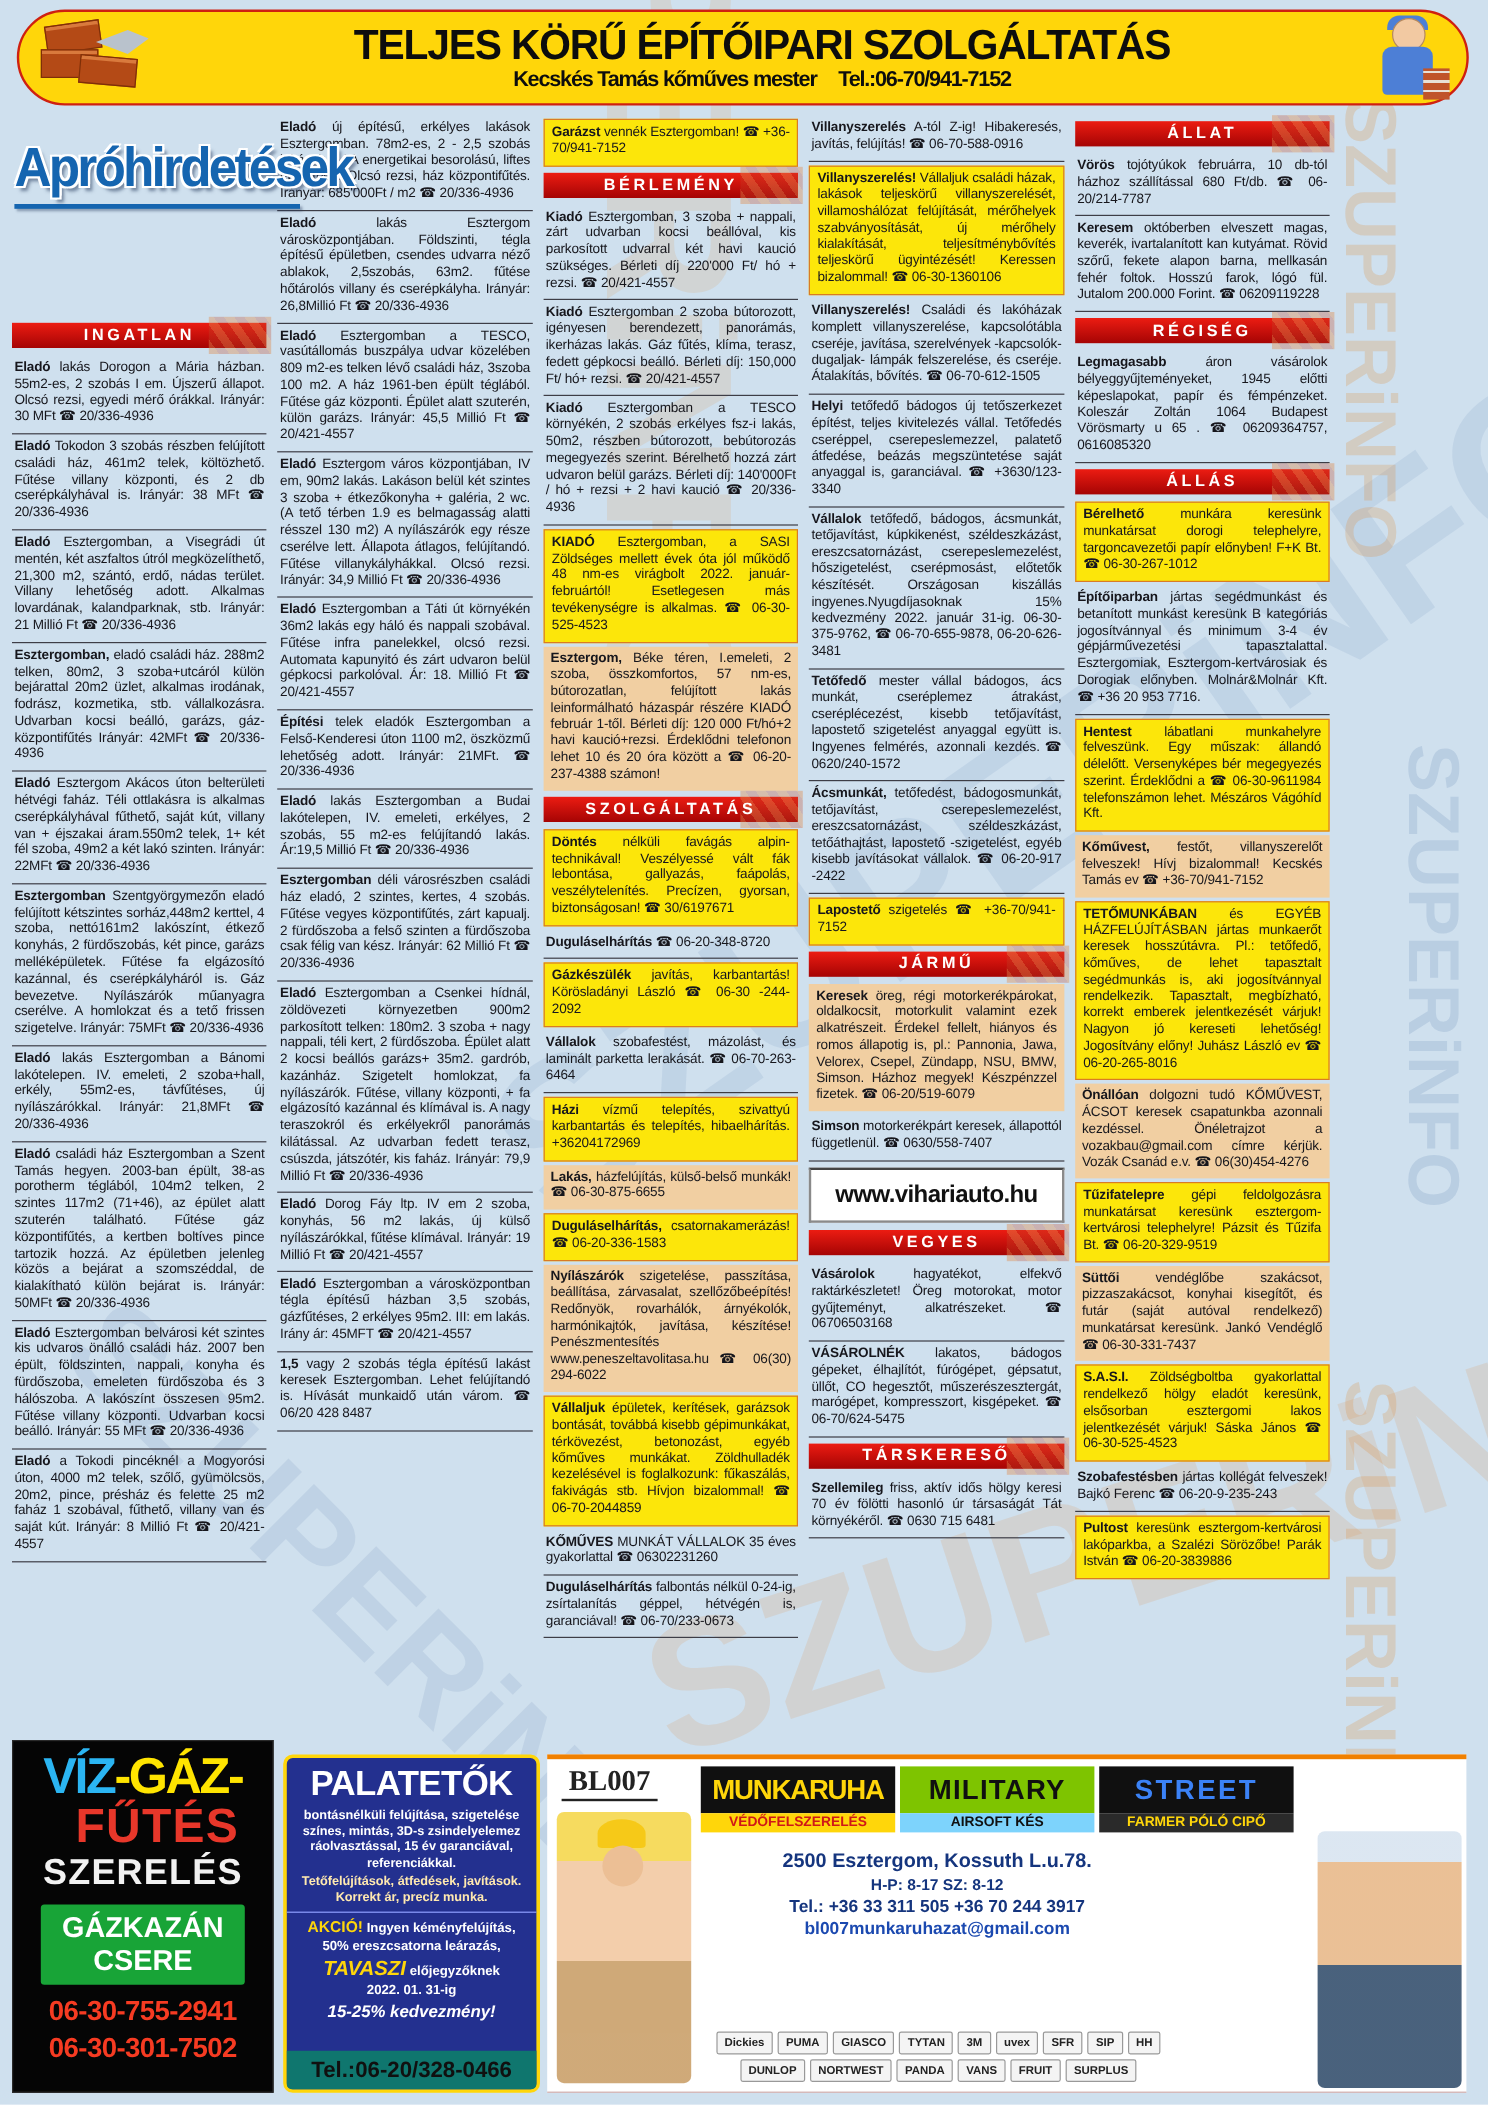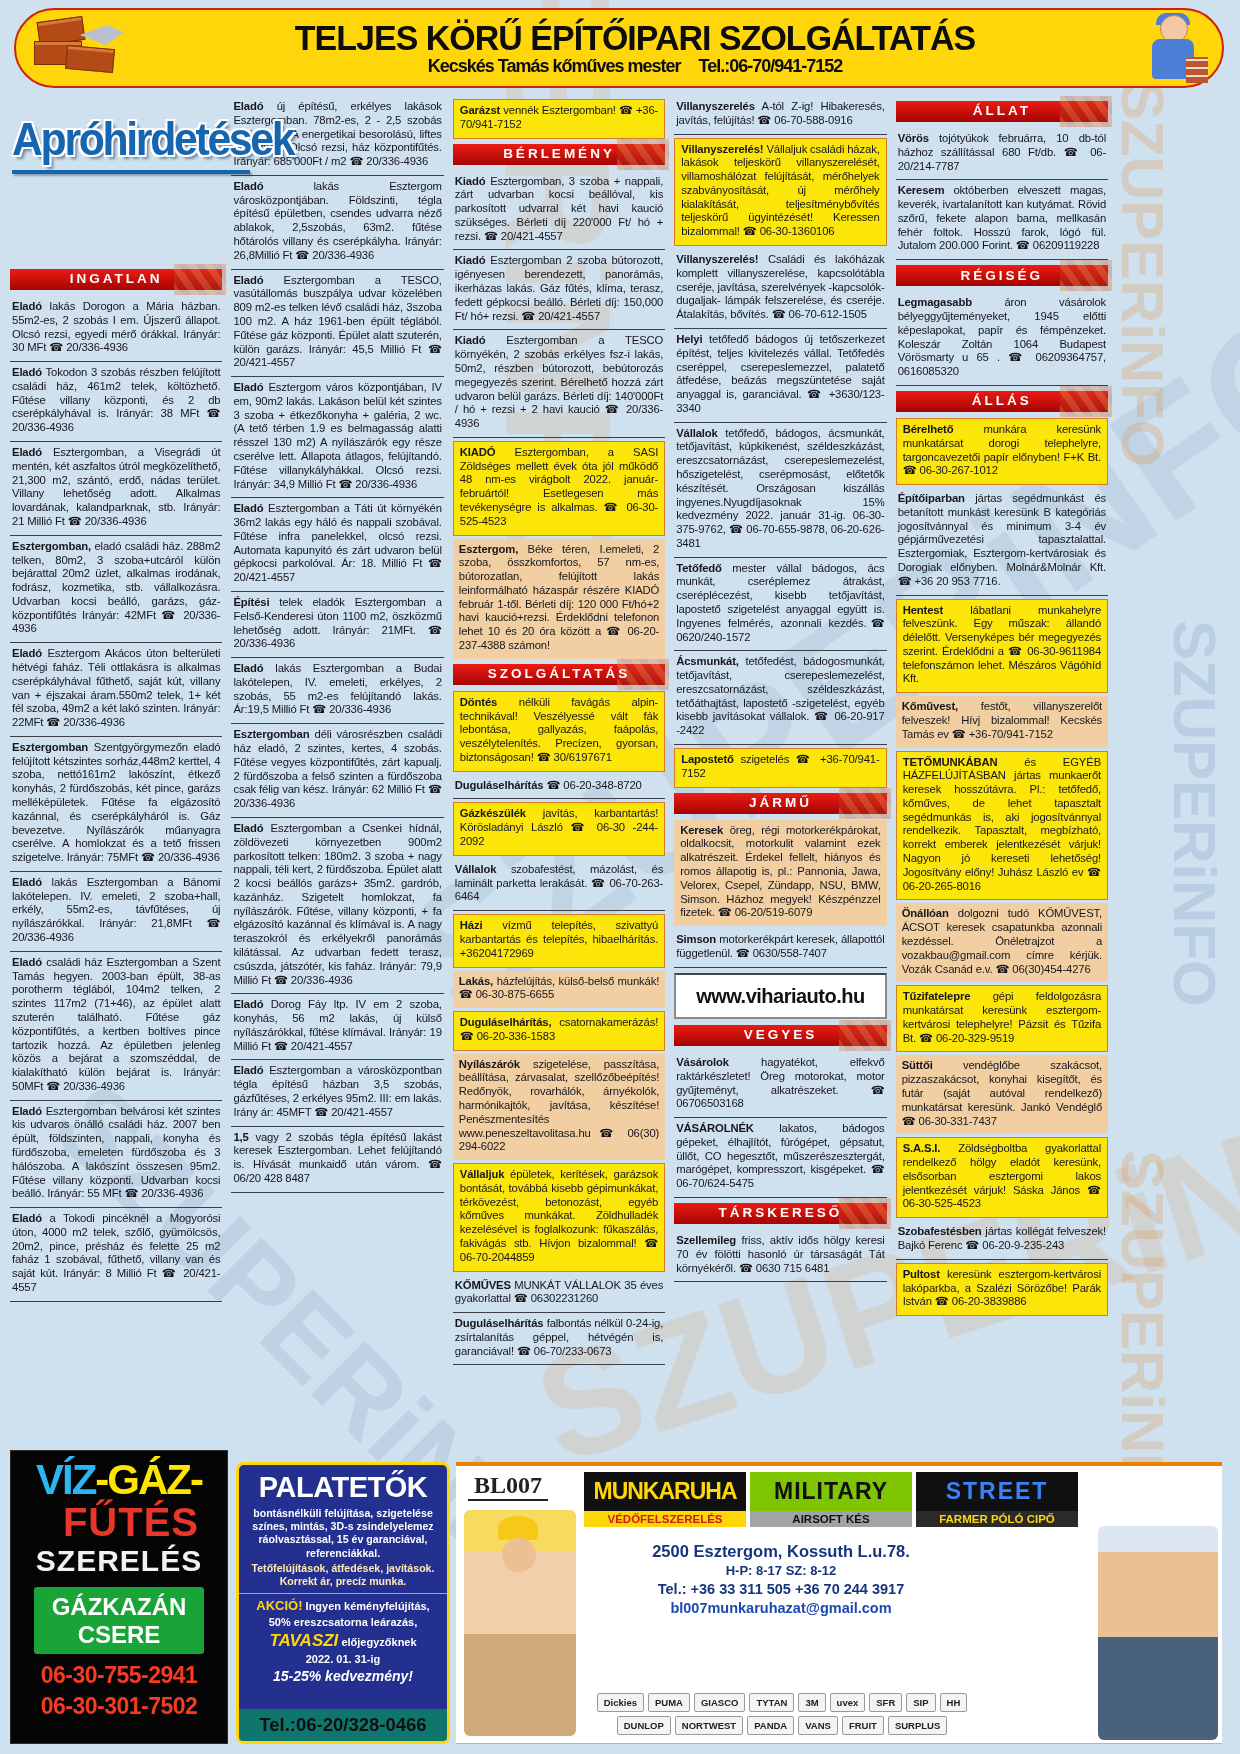--- a/index.html
+++ b/index.html
@@ -88,21 +88,21 @@
            background:linear-gradient(180deg,#f6d84e 0 18%,#f2c9a2 18% 55%,#caa06a 55% 100%);opacity:.9;}
   .bl-girl::before{content:"";position:absolute;left:34px;top:6px;width:40px;height:24px;border-radius:50% 50% 10% 10%;background:#f6c400;}
   .bl-girl::after{content:"";position:absolute;left:38px;top:28px;width:34px;height:34px;border-radius:50%;background:#eab98a;}
   .bl-girls2{position:absolute;right:4px;top:60px;width:120px;height:214px;border-radius:6px;
            background:linear-gradient(180deg,#d8e4f0 0 12%,#e8b98a 12% 52%,#35506e 52% 100%);opacity:.9;}
   .bl-head{position:absolute;left:128px;top:6px;display:flex;gap:4px;}
   .bl-box{width:162px;text-align:center;}
   .bl-munka{background:#101010;color:#ffd60a;font-weight:900;font-size:23px;letter-spacing:-1px;padding:6px 2px;}
   .bl-munka-sub{background:#ffd60a;color:#d01818;font-weight:bold;font-size:11.5px;padding:2px 0;}
   .bl-mil{background:#7ec400;color:#101010;font-weight:900;font-size:23px;letter-spacing:1px;padding:6px 2px;}
-  .bl-mil-sub{background:#a3a3a3;color:#101010;font-weight:bold;font-size:11.5px;padding:2px 0;}
+  .bl-mil-sub{background:#7dd3fc;color:#101010;font-weight:bold;font-size:11.5px;padding:2px 0;}
   .bl-street{background:#101010;color:#3b82f6;font-weight:900;font-size:23px;letter-spacing:2px;padding:6px 2px;}
   .bl-street-sub{background:#2a2a2a;color:#ffd60a;font-weight:bold;font-size:11.5px;padding:2px 0;}
   .bl-addr{position:absolute;left:130px;top:74px;width:390px;text-align:center;color:#15357e;line-height:1.35;}
   .bl-addr .a1{font-size:16.5px;font-weight:bold;}
   .bl-addr .a2{font-size:13px;font-weight:bold;}
   .bl-addr .a3{font-size:14.5px;font-weight:bold;}
   .bl-addr .a4{font-size:14.5px;font-weight:bold;color:#1b49b0;}
   .bl-brands{position:absolute;left:128px;bottom:8px;width:396px;display:flex;flex-wrap:wrap;gap:4px;justify-content:center;}
   .brand{border:1px solid #999;background:#f4f4f4;color:#222;font-size:9.5px;font-weight:bold;padding:3px 6px;border-radius:2px;}
 </style>

